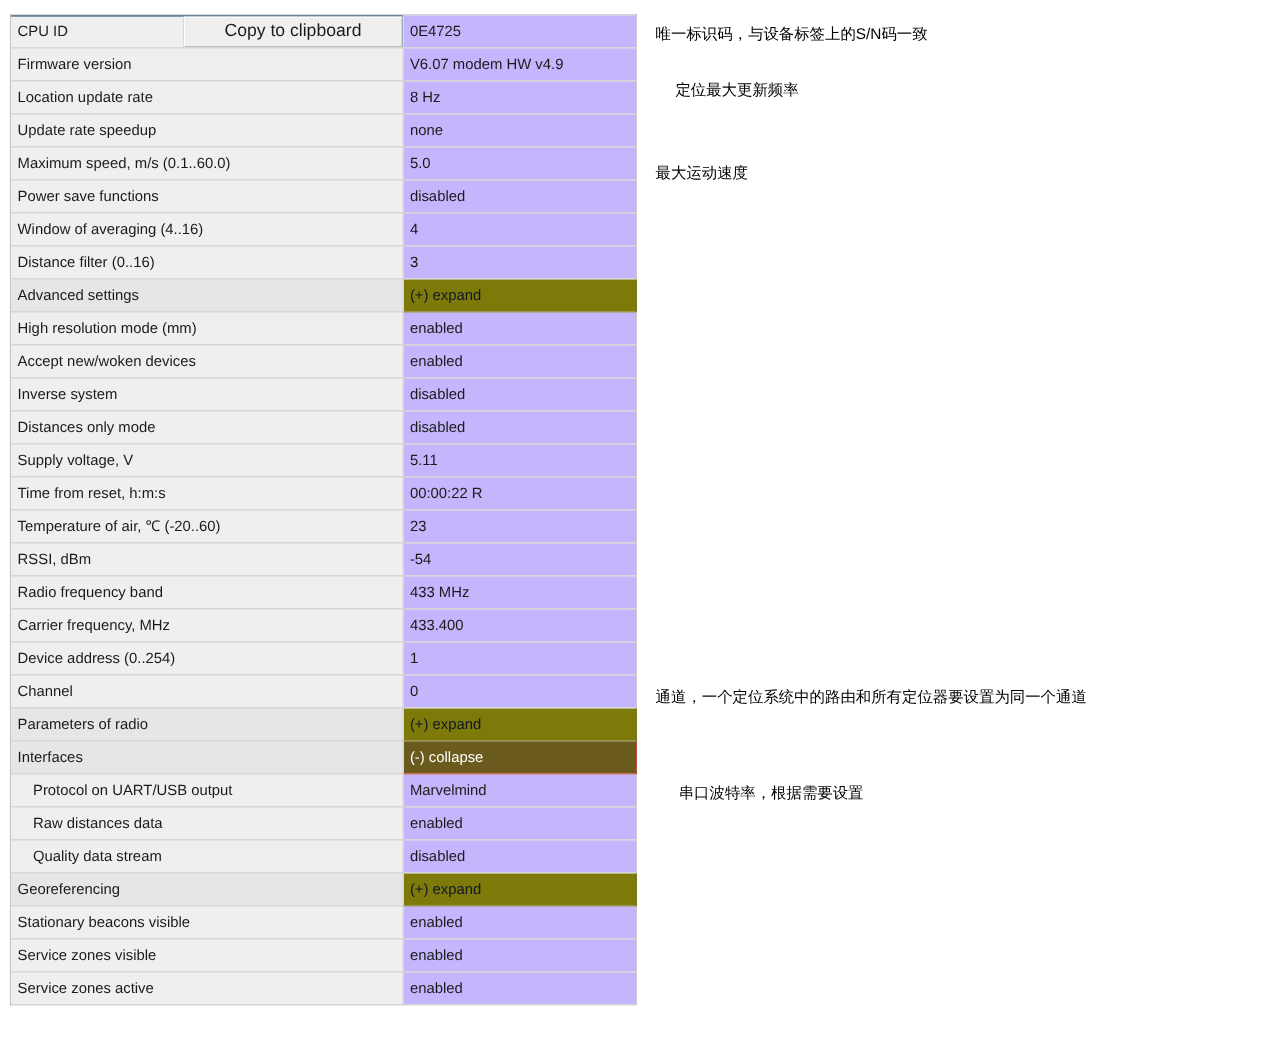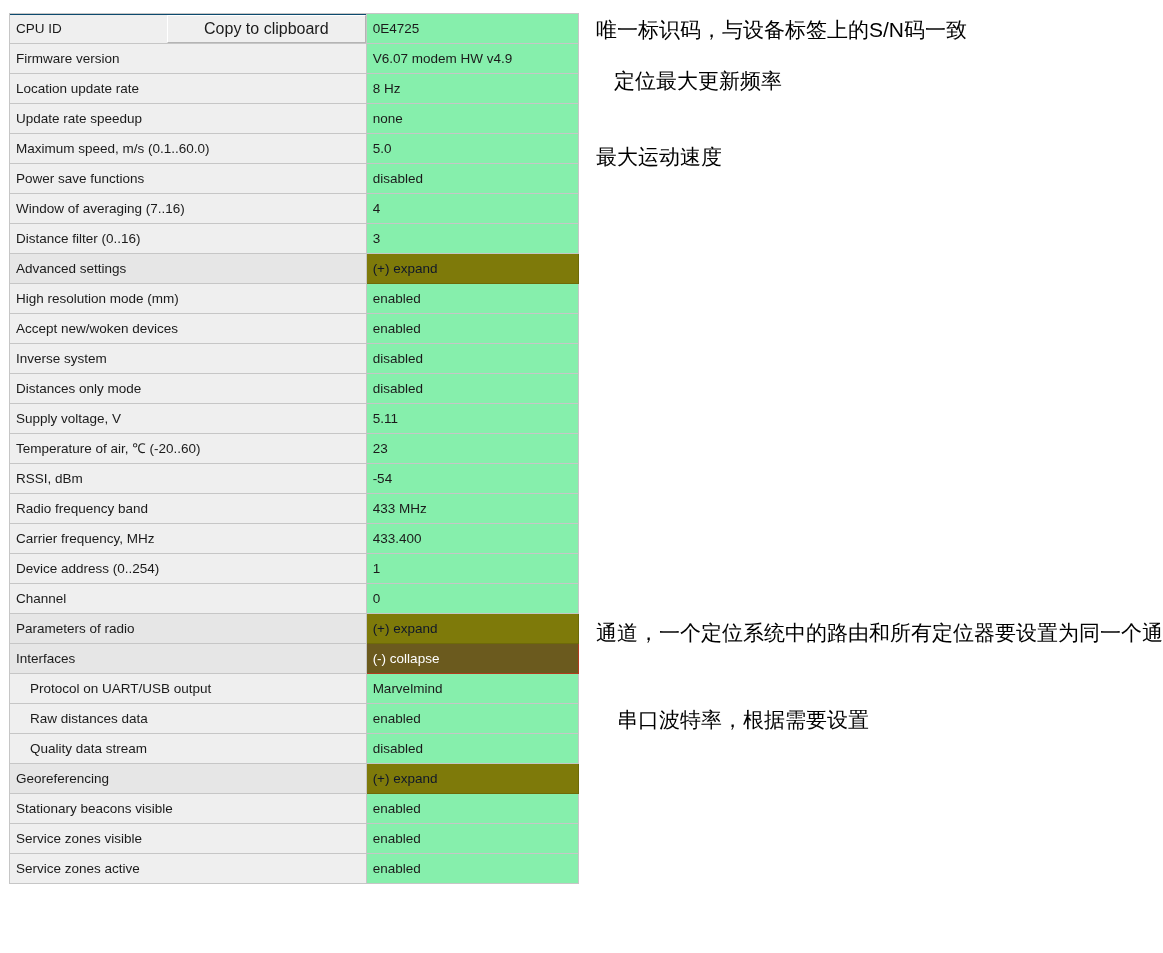--- a/index.html
+++ b/index.html
@@ -43,21 +43,21 @@
     overflow: hidden;
     white-space: nowrap;
   }
   .name-cell {
     width: 355px;
     background: #efefef;
     color: #1b1b1b;
   }
   .value-cell {
     width: 205px;
-    background: #86efac;
+    background: #c4b5fd;
     color: #1b1b1b;
     padding-left: 8px;
   }
   .name-cell.indent {
     padding-left: 20px;
   }
   
   .row-cpuid .name-cell {
     padding: 0;
     position: relative;
@@ -102,21 +102,21 @@
     color: #ffffff;
     border: 1px solid #b23b1e;
   }
   .name-cell.section {
     background: #e6e6e6;
   }
   
   .annot {
     position: absolute;
     font-family: "Liberation Sans", sans-serif;
-    font-size: 21px;
+    font-size: 14px;
     color: #000000;
     white-space: nowrap;
     line-height: 20px;
   }
 </style>
 </head>
 <body>
 
 <div id="root">
 
@@ -145,21 +145,21 @@
         </tr>
         <tr>
           <td class="name-cell">Maximum speed, m/s (0.1..60.0)</td>
           <td class="value-cell">5.0</td>
         </tr>
         <tr>
           <td class="name-cell">Power save functions</td>
           <td class="value-cell">disabled</td>
         </tr>
         <tr>
-          <td class="name-cell">Window of averaging (7..16)</td>
+          <td class="name-cell">Window of averaging (4..16)</td>
           <td class="value-cell">4</td>
         </tr>
         <tr>
           <td class="name-cell">Distance filter (0..16)</td>
           <td class="value-cell">3</td>
         </tr>
         <tr>
           <td class="name-cell section">Advanced settings</td>
           <td class="value-cell expand">(+) expand</td>
         </tr>
@@ -175,20 +175,24 @@
           <td class="name-cell">Inverse system</td>
           <td class="value-cell">disabled</td>
         </tr>
         <tr>
           <td class="name-cell">Distances only mode</td>
           <td class="value-cell">disabled</td>
         </tr>
         <tr>
           <td class="name-cell">Supply voltage, V</td>
           <td class="value-cell">5.11</td>
+        </tr>
+        <tr>
+          <td class="name-cell">Time from reset, h:m:s</td>
+          <td class="value-cell">00:00:22   R</td>
         </tr>
         <tr>
           <td class="name-cell">Temperature of air, ℃ (-20..60)</td>
           <td class="value-cell">23</td>
         </tr>
         <tr>
           <td class="name-cell">RSSI, dBm</td>
           <td class="value-cell">-54</td>
         </tr>
         <tr>

